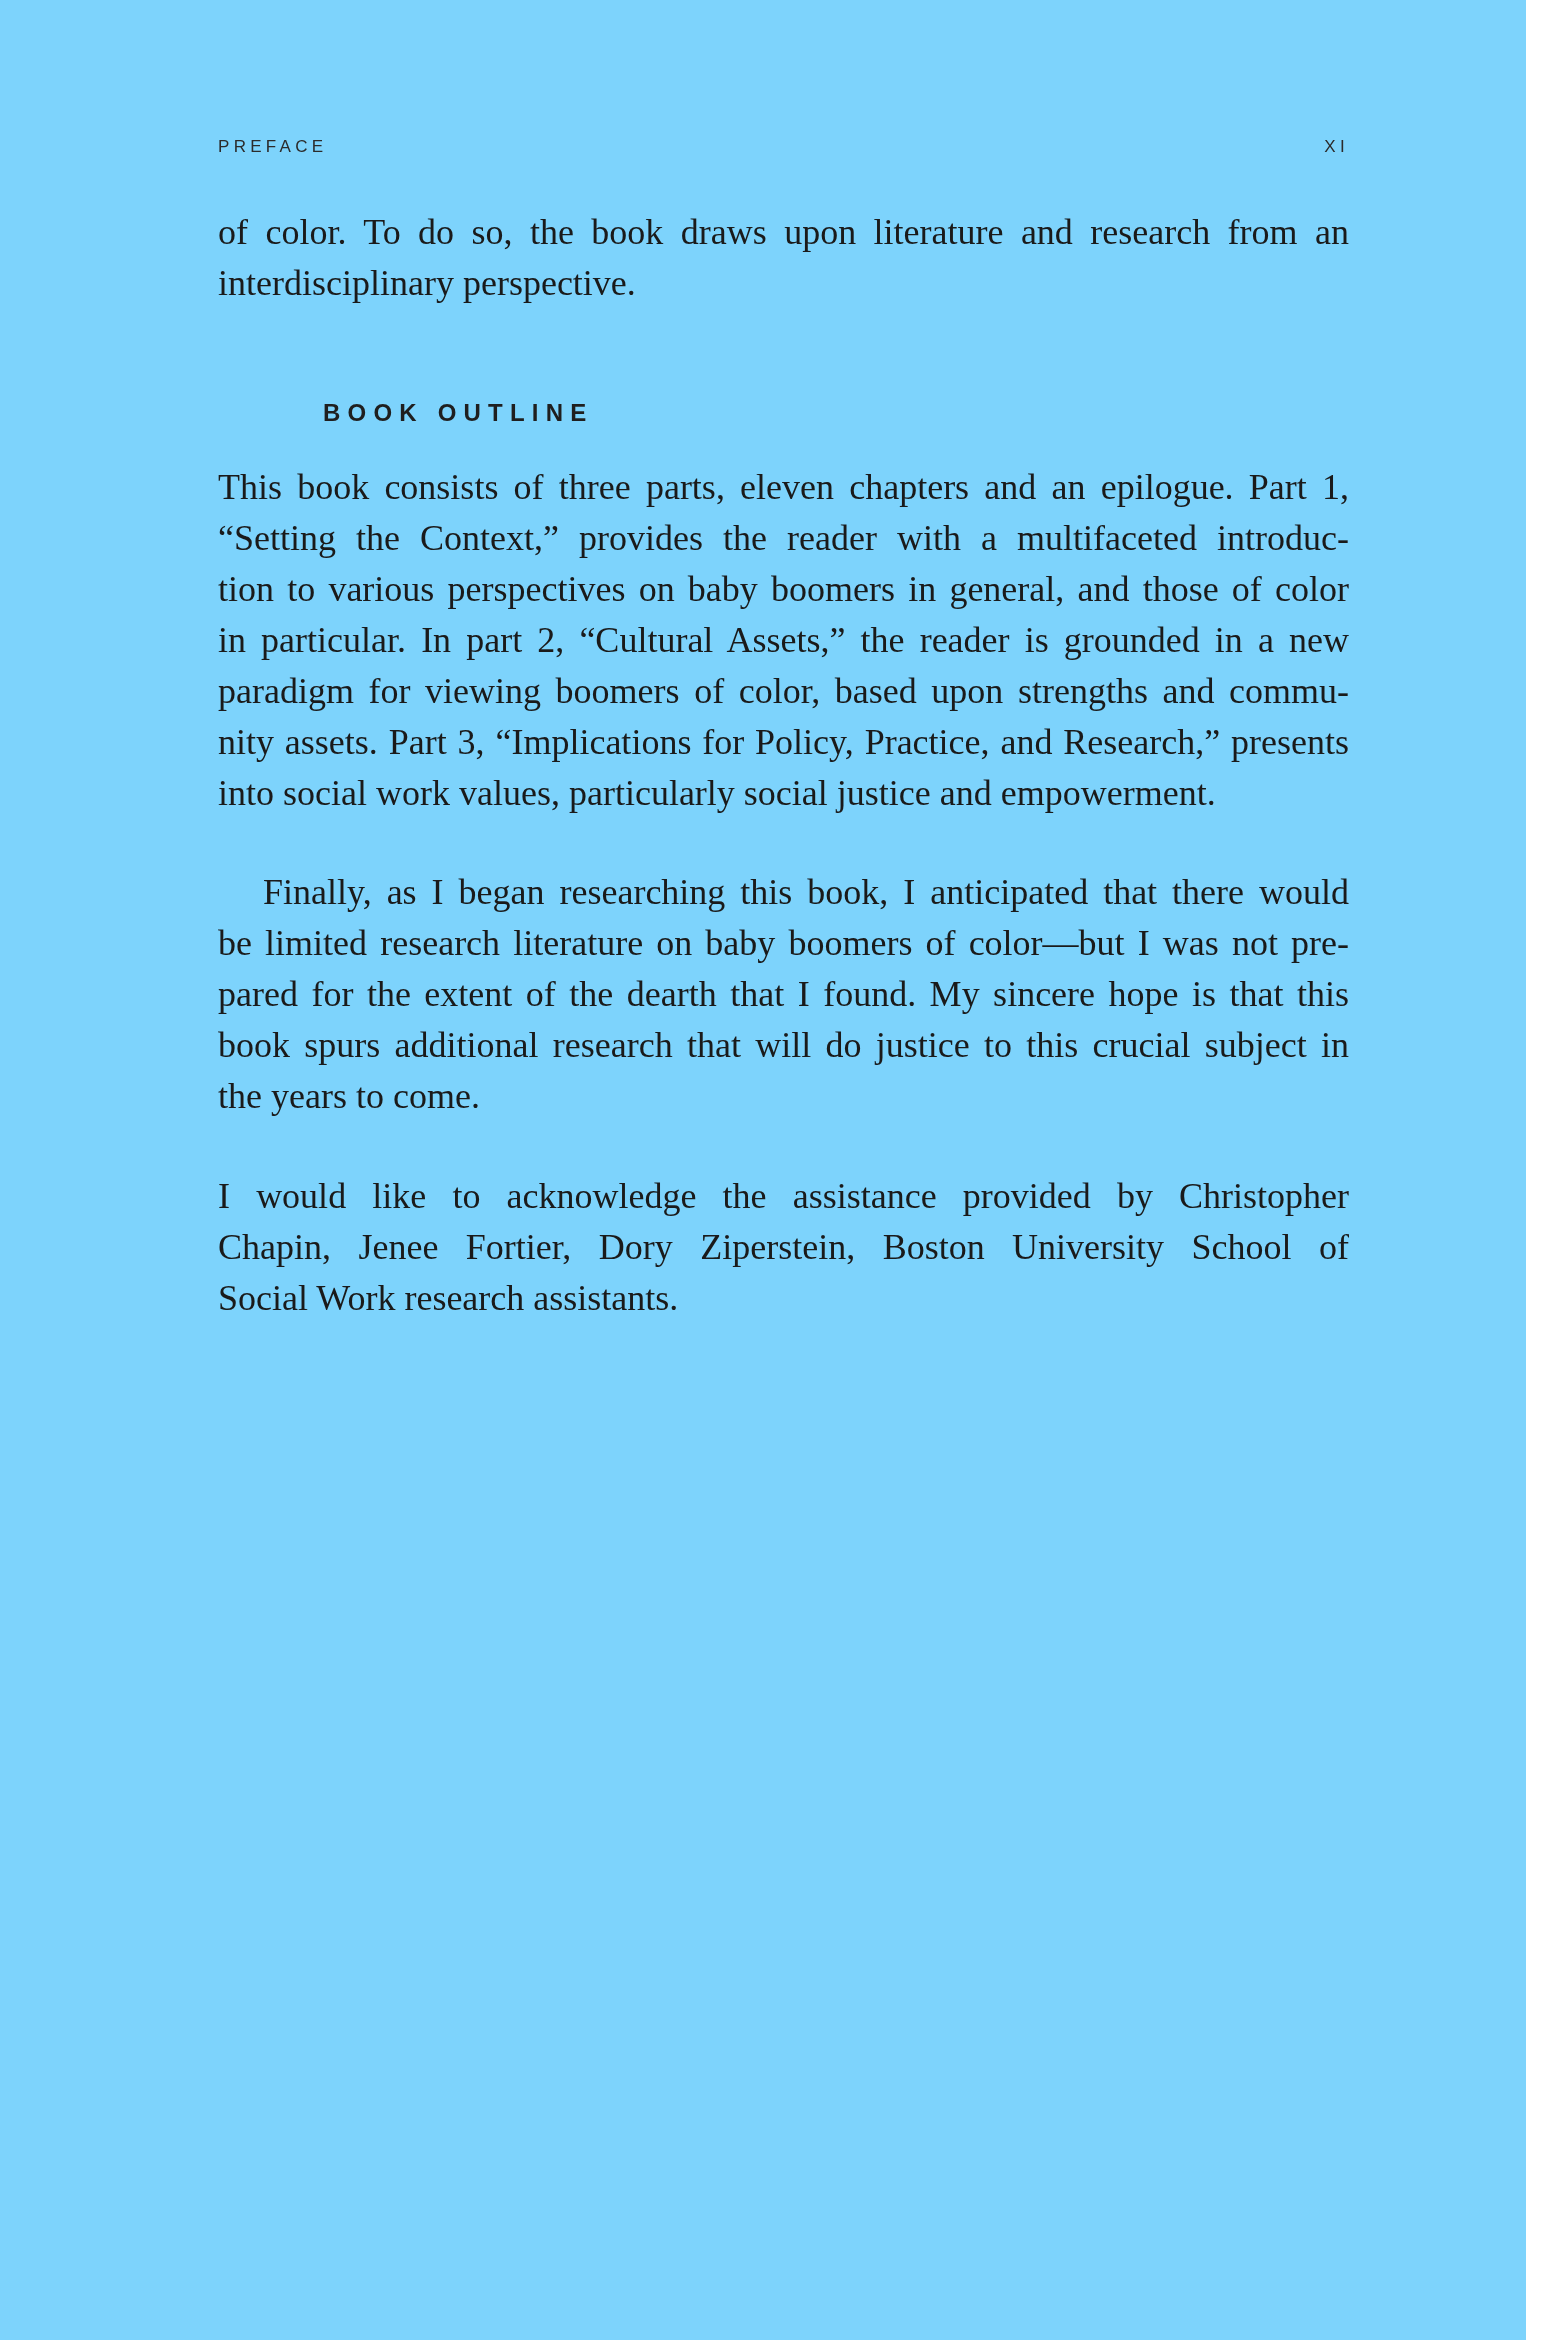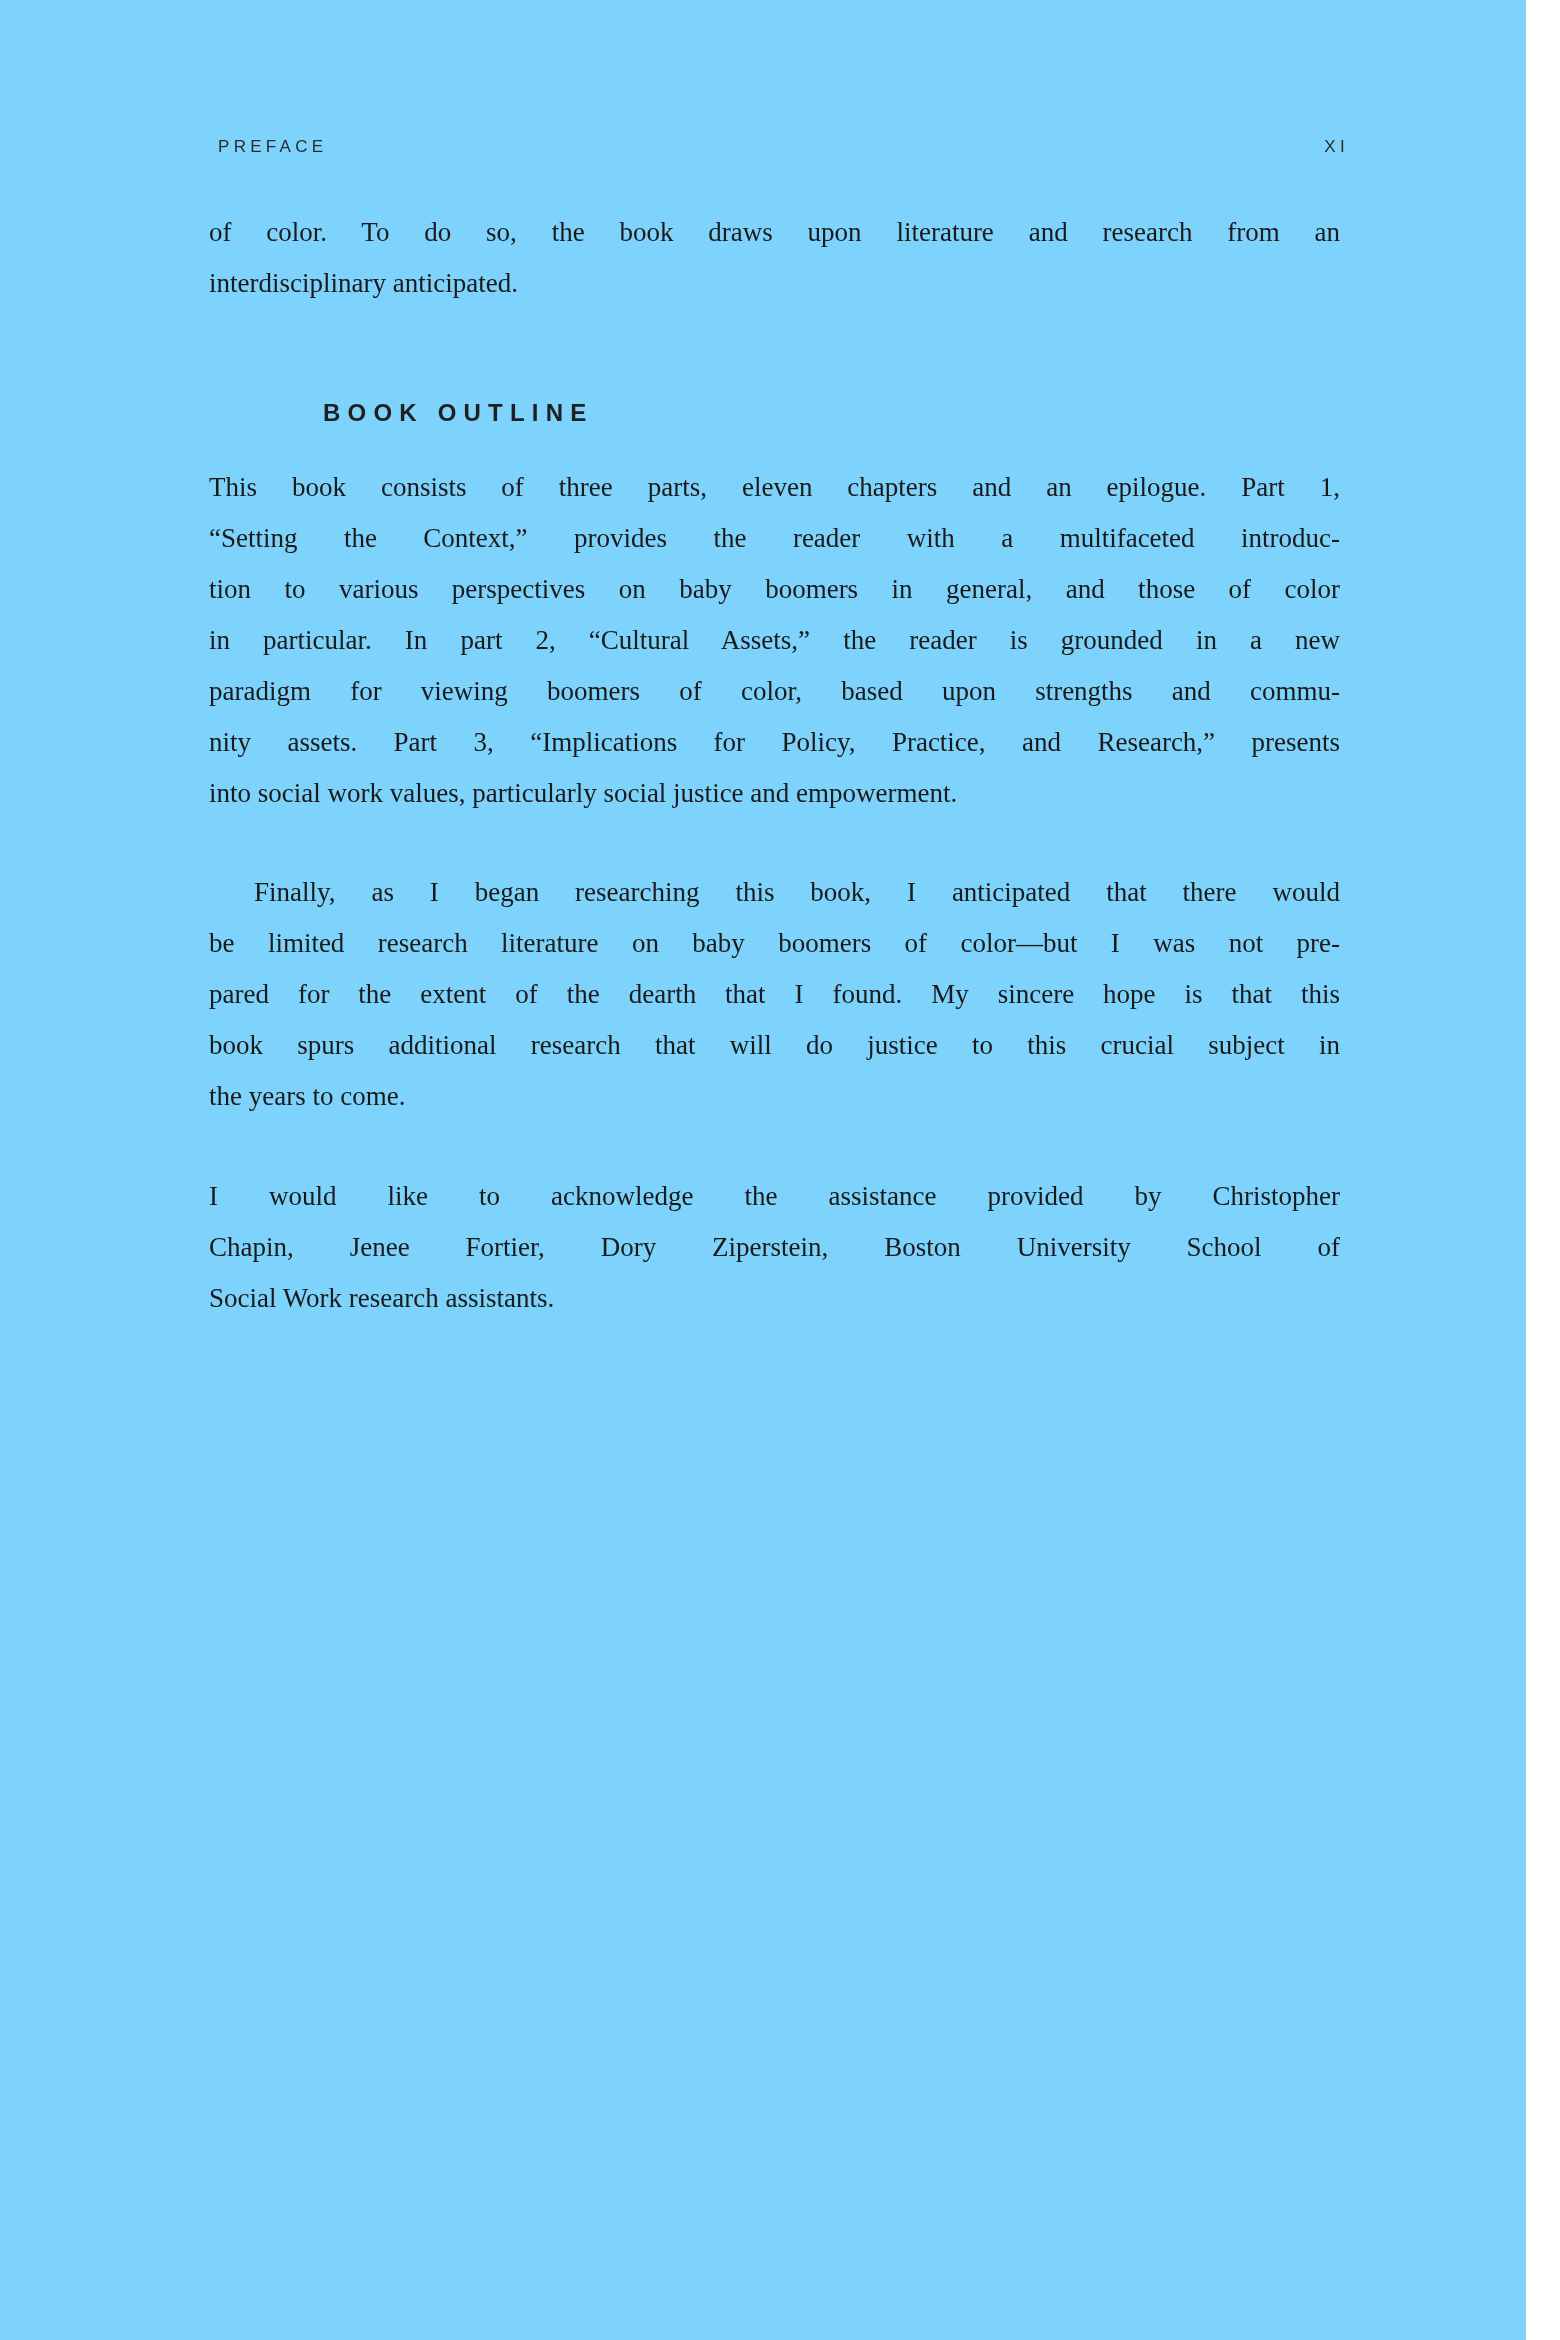--- a/index.html
+++ b/index.html
@@ -39,23 +39,23 @@
     font-family: "Liberation Sans", "DejaVu Sans", sans-serif;
     font-weight: 700;
     font-size: 24px;
     line-height: 24px;
     letter-spacing: 7.2px;
     color: #1f1f1f;
   }
   
   .block {
     position: absolute;
-    left: 209px;
+    left: 218px;
     width: 1131px;
-    font-size: 27px;
+    font-size: 36px;
     line-height: 51px;
     color: #1a1a1a;
   }
   .block .line {
     text-align: justify;
     text-align-last: justify;
   }
   .block .line.last {
     text-align: justify;
     text-align-last: left;
@@ -73,21 +73,21 @@
 
 <div class="page">
 
   <div class="runhead">
     <span>PREFACE</span>
     <span>XI</span>
   </div>
 
   <div class="block" id="intro-paragraph">
       <div class="line">of color. To do so, the book draws upon literature and research from an</div>
-      <div class="line last">interdisciplinary anticipated.</div>
+      <div class="line last">interdisciplinary perspective.</div>
     </div>
 
   <div class="section-heading">BOOK OUTLINE</div>
 
   <div class="block" id="outline-paragraph">
       <div class="line">This book consists of three parts, eleven chapters and an epilogue. Part 1,</div>
       <div class="line">“Setting the Context,” provides the reader with a multifaceted introduc-</div>
       <div class="line">tion to various perspectives on baby boomers in general, and those of color</div>
       <div class="line">in particular. In part 2, “Cultural Assets,” the reader is grounded in a new</div>
       <div class="line">paradigm for viewing boomers of color, based upon strengths and commu-</div>

